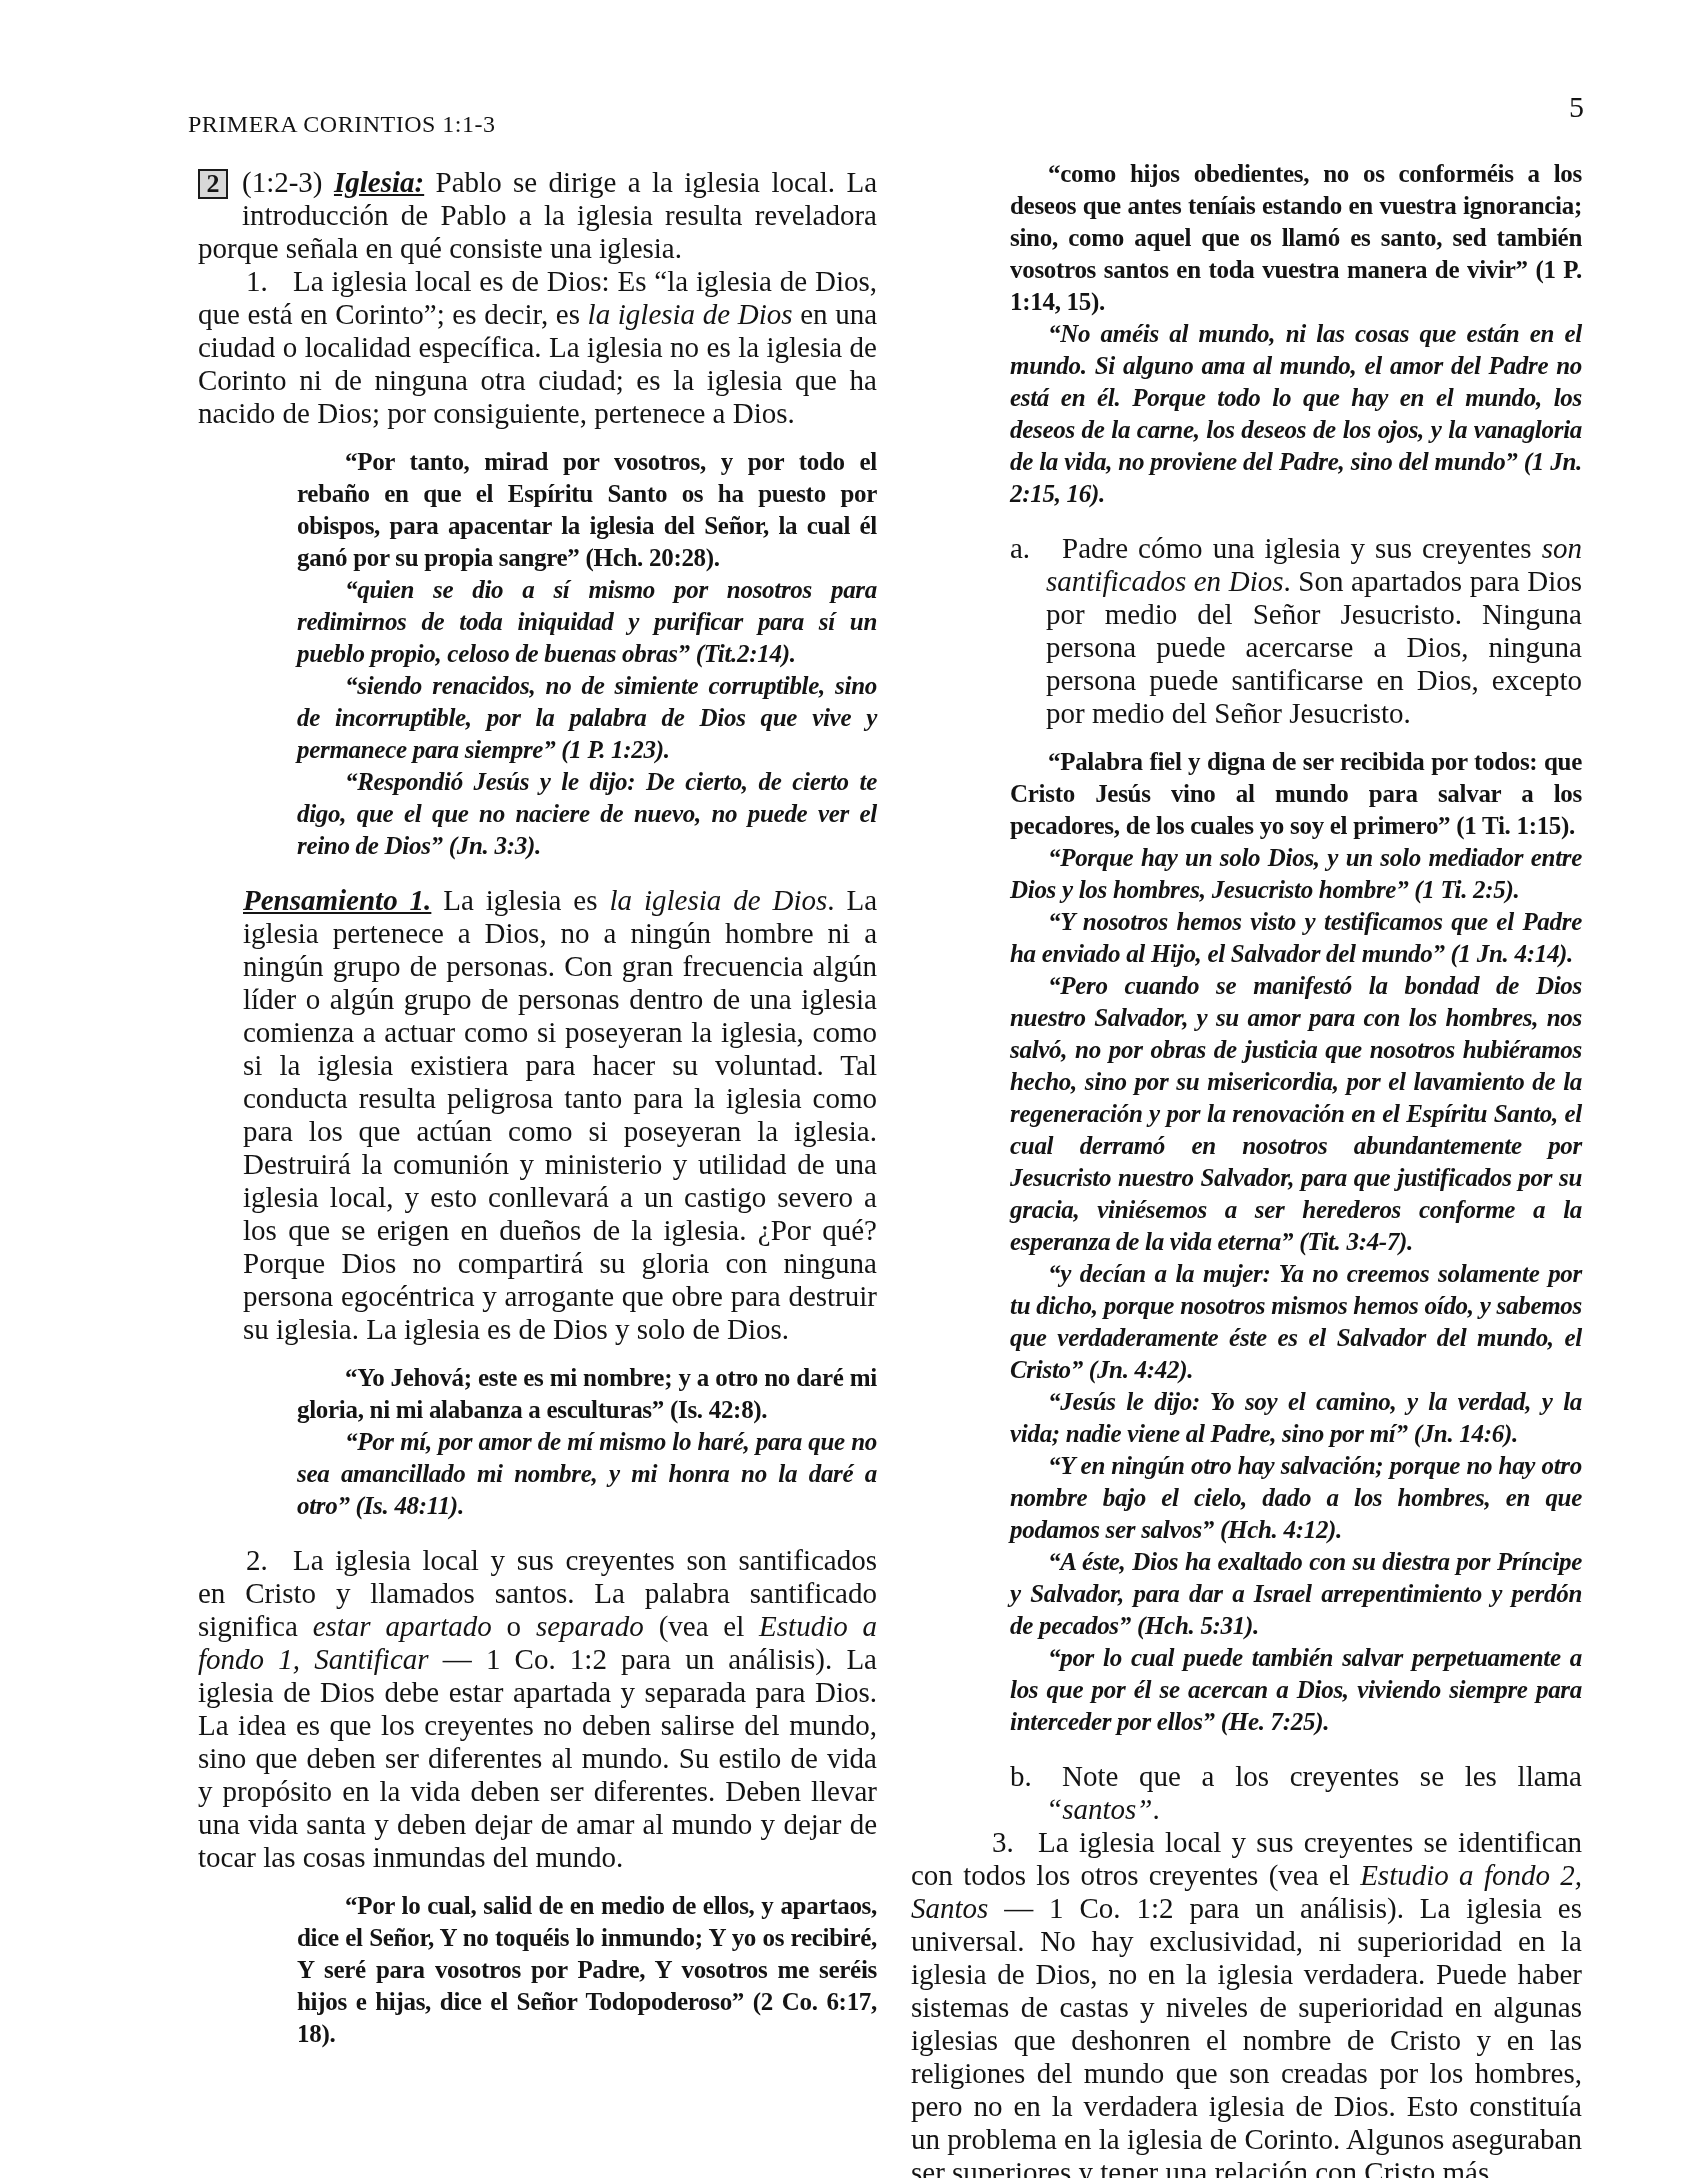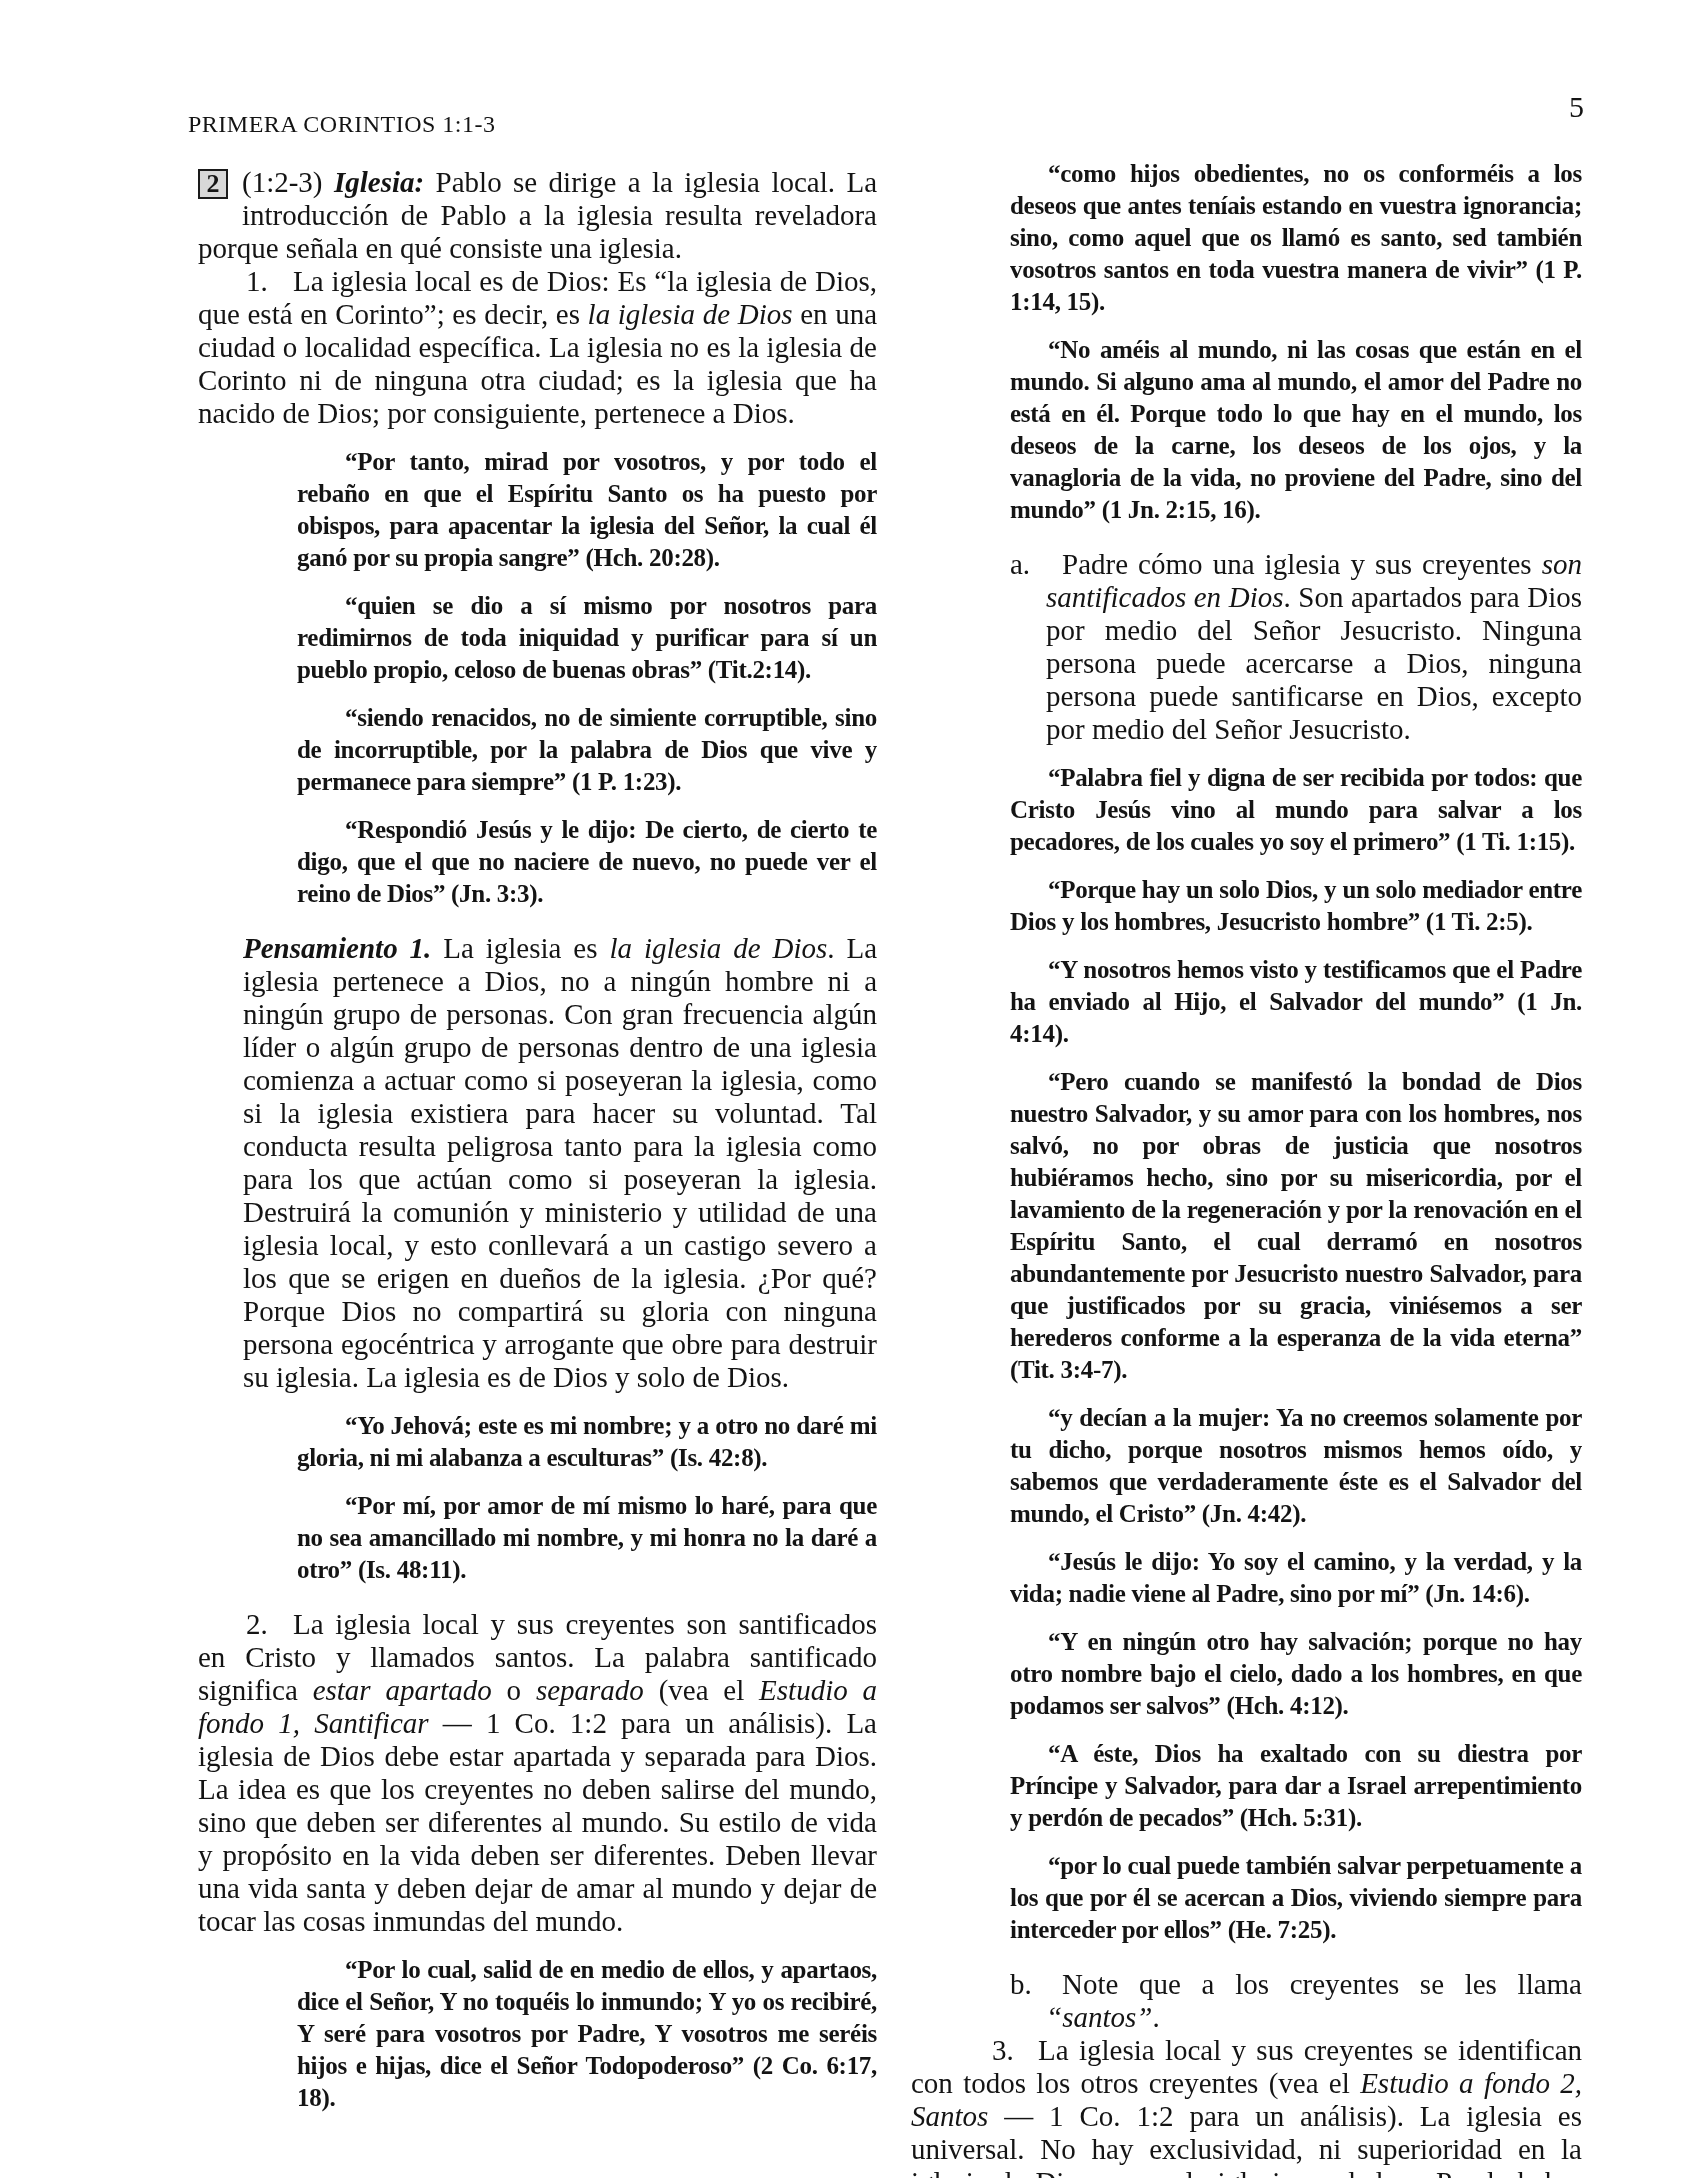--- a/index.html
+++ b/index.html
@@ -38,30 +38,30 @@
   .sub .marker{display:inline-block;width:52px;text-indent:0;}
   
   .quote{
     margin-left:99px;text-indent:48px;
     font-weight:bold;font-size:25px;line-height:32px;letter-spacing:-0.3px;
   }
   .col-right .quote{text-indent:38px;}
   
   .thought{margin-left:45px;}
   
-  .quote + .quote{margin-top:16px;}
+  .quote + .quote{margin-top:0;font-style:italic;}
   .numbered + .quote, .thought + .quote, .sub + .quote, .intro + .quote{margin-top:16px;}
   .quote + .numbered, .quote + .thought, .quote + .sub{margin-top:22px;}
   .sub + .numbered3{margin-top:0;}
   .intro + .numbered{margin-top:0;}
   
   .s-n{font-style:normal;font-weight:inherit;}
   .s-b{font-weight:bold;}
   .s-i{font-style:italic;}
-  .s-bi{font-weight:bold;font-style:italic;}
+  .s-bi{font-weight:bold;font-style:italic;text-decoration:underline;}
 </style>
 </head>
 <body>
 
 <div class="page-header-title">PRIMERA CORINTIOS 1:1-3</div>
 <div class="page-number">5</div>
 
 <div class="col col-left">
     <p class="blk intro"><span class="boxwrap">
         <span class="secbox">2</span>

